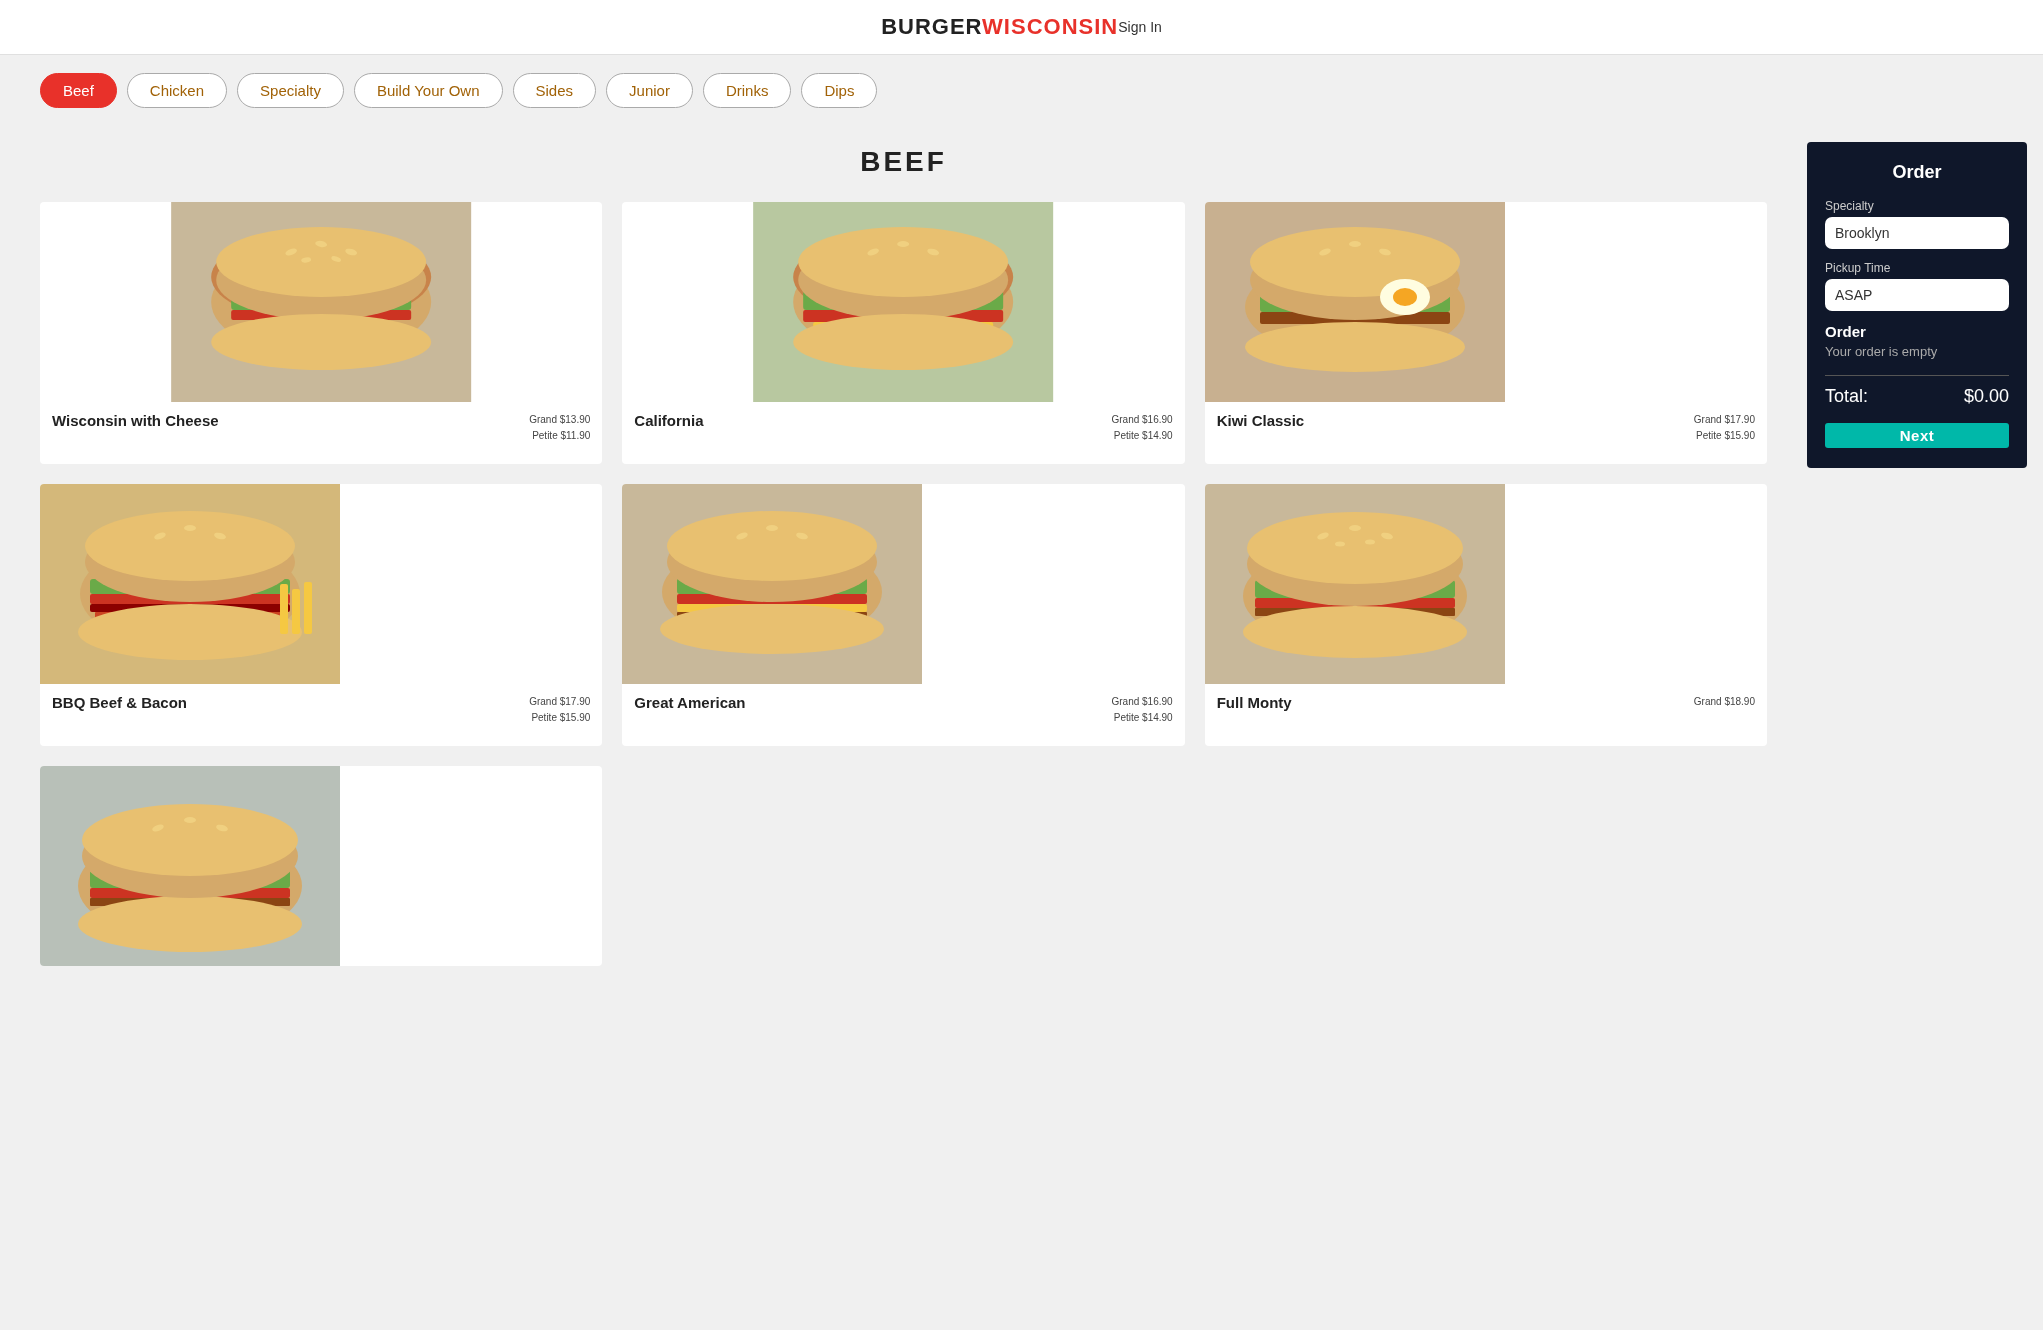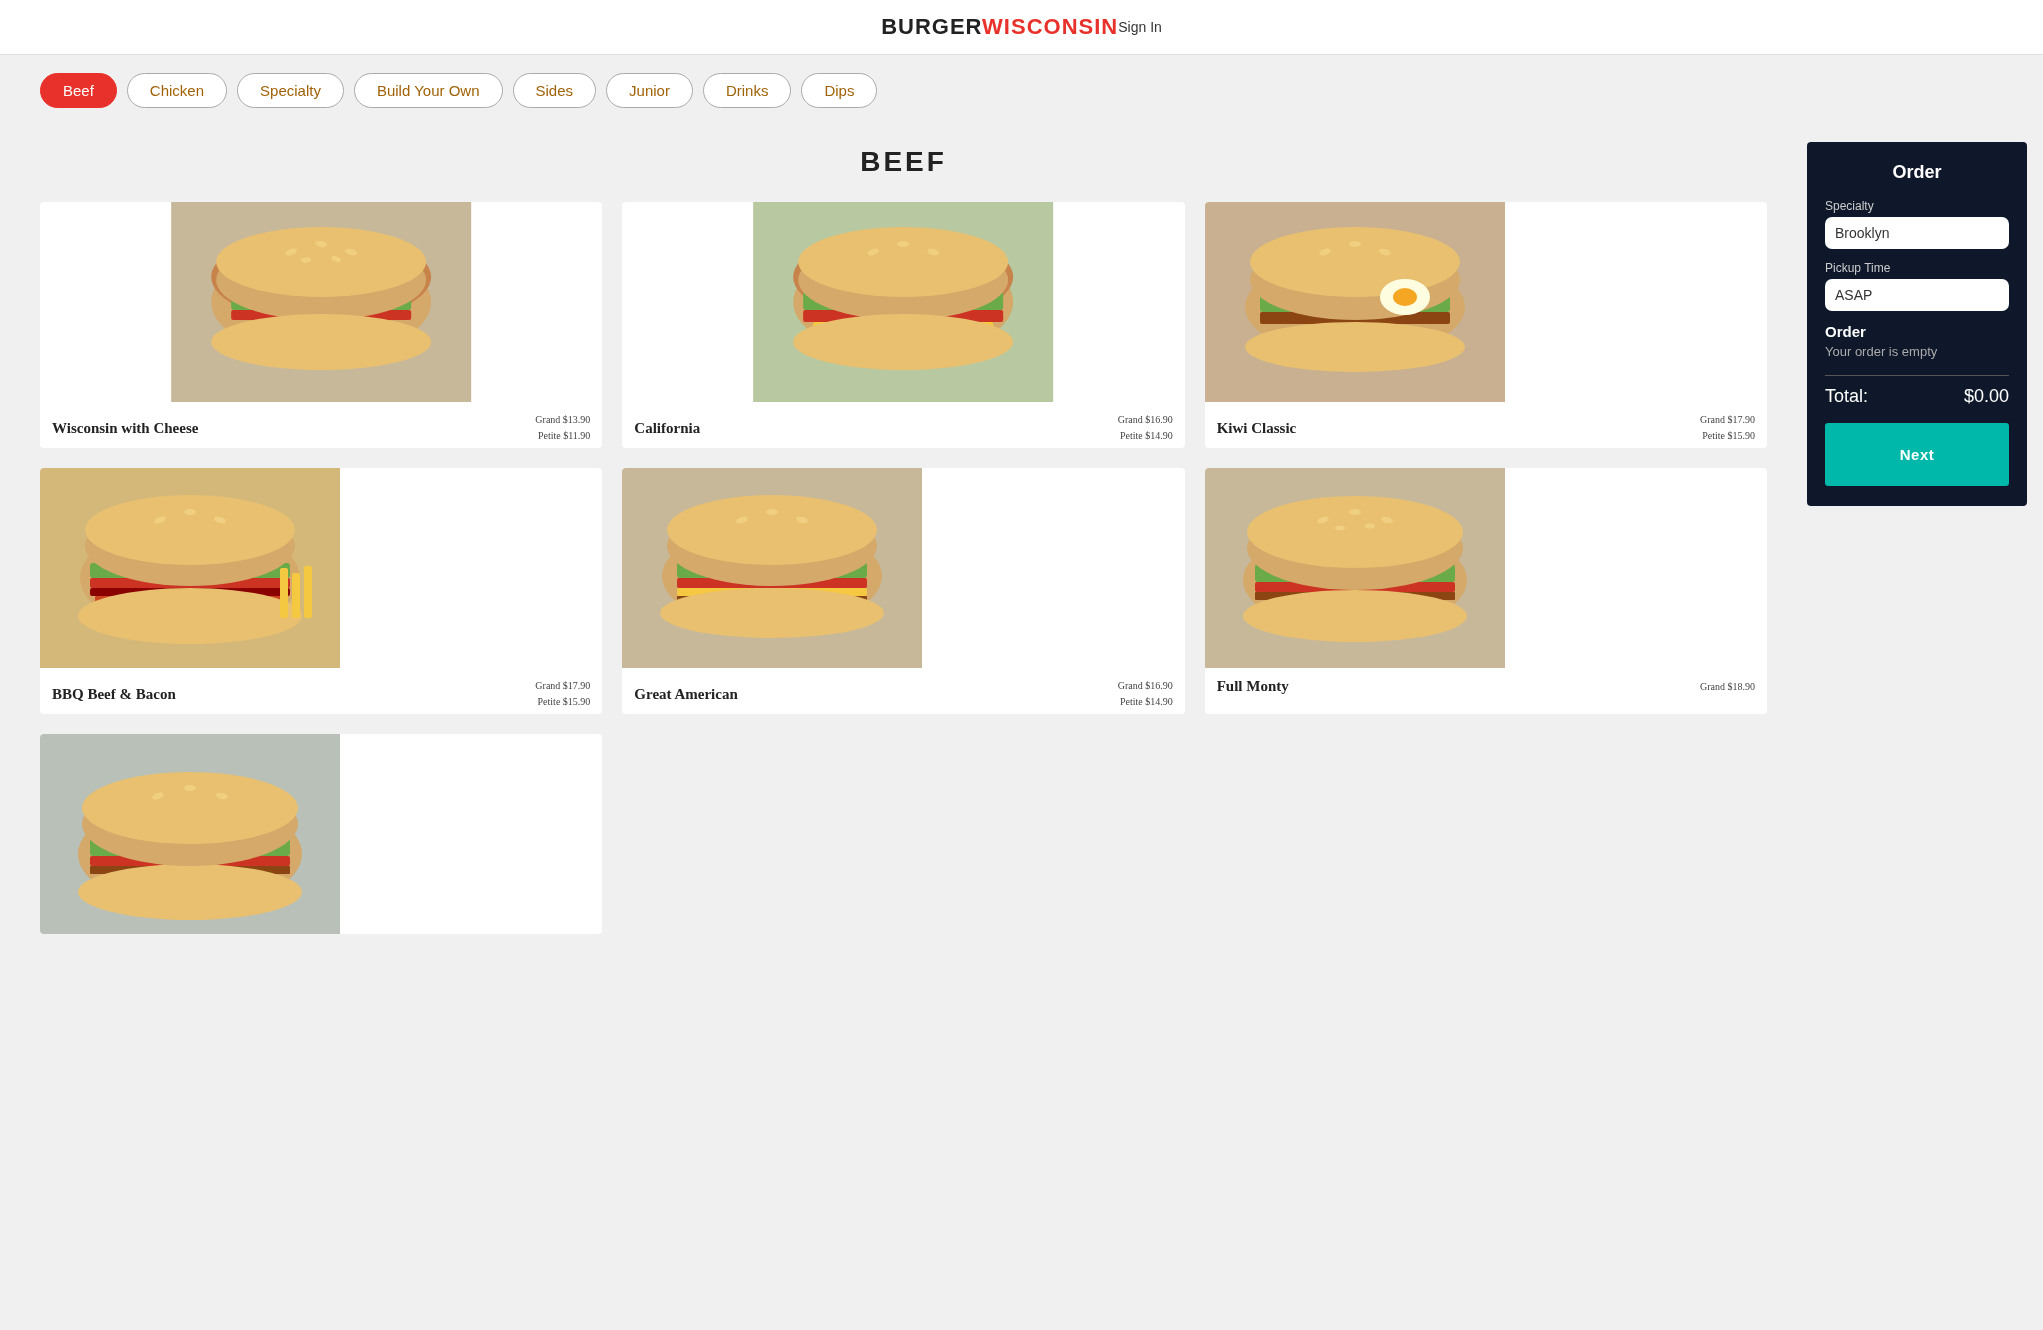--- a/index.html
+++ b/index.html
@@ -72,25 +72,24 @@
       grid-template-columns: repeat(3, 1fr);
       gap: 20px;
     }
     .menu-item {
       background: #fff;
       border-radius: 4px;
       overflow: hidden;
       cursor: pointer;
     }
     .menu-item-info {
-      padding: 10px 12px 4px;
+      padding: 10px 12px 20px;
       display: flex;
       justify-content: space-between;
-      align-items: center;
-      font-family: Liberation Serif, serif;
+      align-items: flex-start;
     }
     .menu-item-name {
       font-size: 15px;
       font-weight: 600;
       color: #222;
       flex: 1;
       padding-right: 10px;
     }
     .menu-item-prices {
       text-align: right;
@@ -151,21 +150,21 @@
       margin-bottom: 16px;
       border-top: 1px solid #555;
       padding-top: 10px;
     }
     .next-btn {
       width: 100%;
       background: #00b8a9;
       color: #fff;
       border: none;
       border-radius: 3px;
-      padding: 23px;
+      padding: 4px;
       font-size: 15px;
       font-weight: 600;
       cursor: pointer;
       letter-spacing: 0.5px;
     }
 
     
     .burger-placeholder {
       width: 100%;
       height: 200px;

